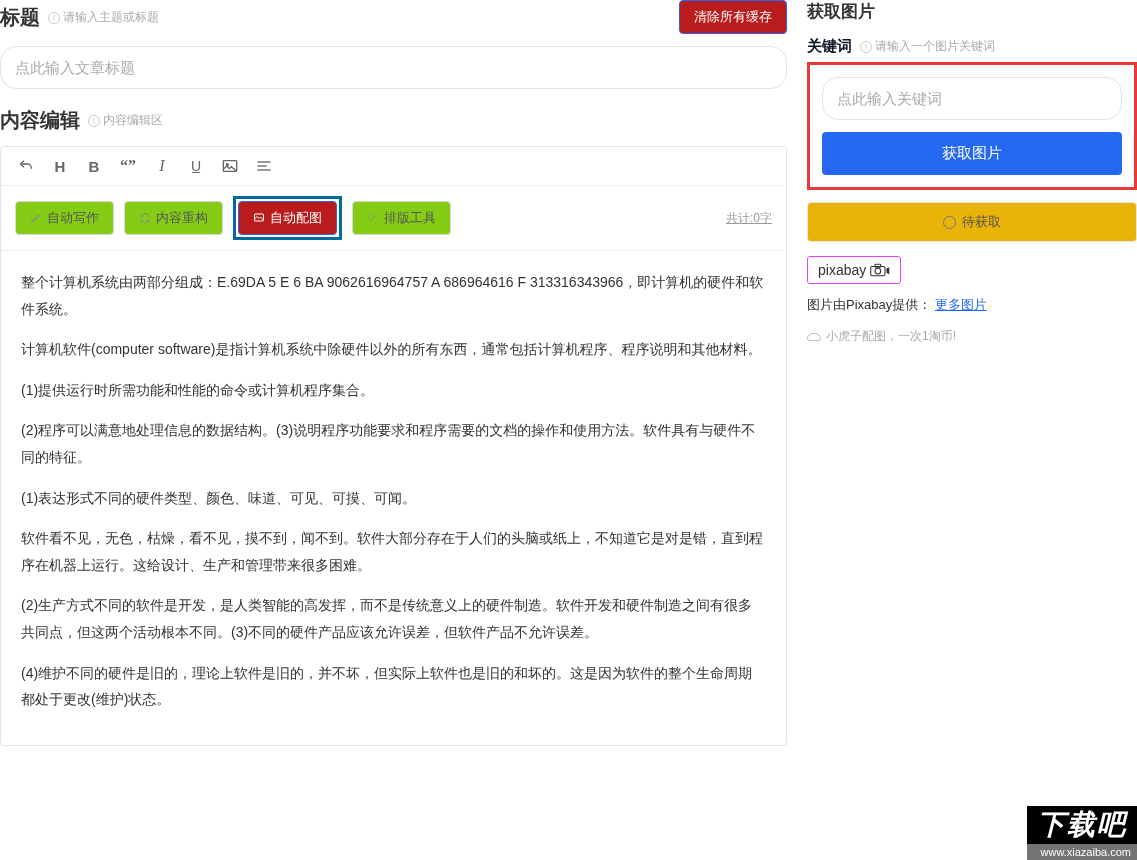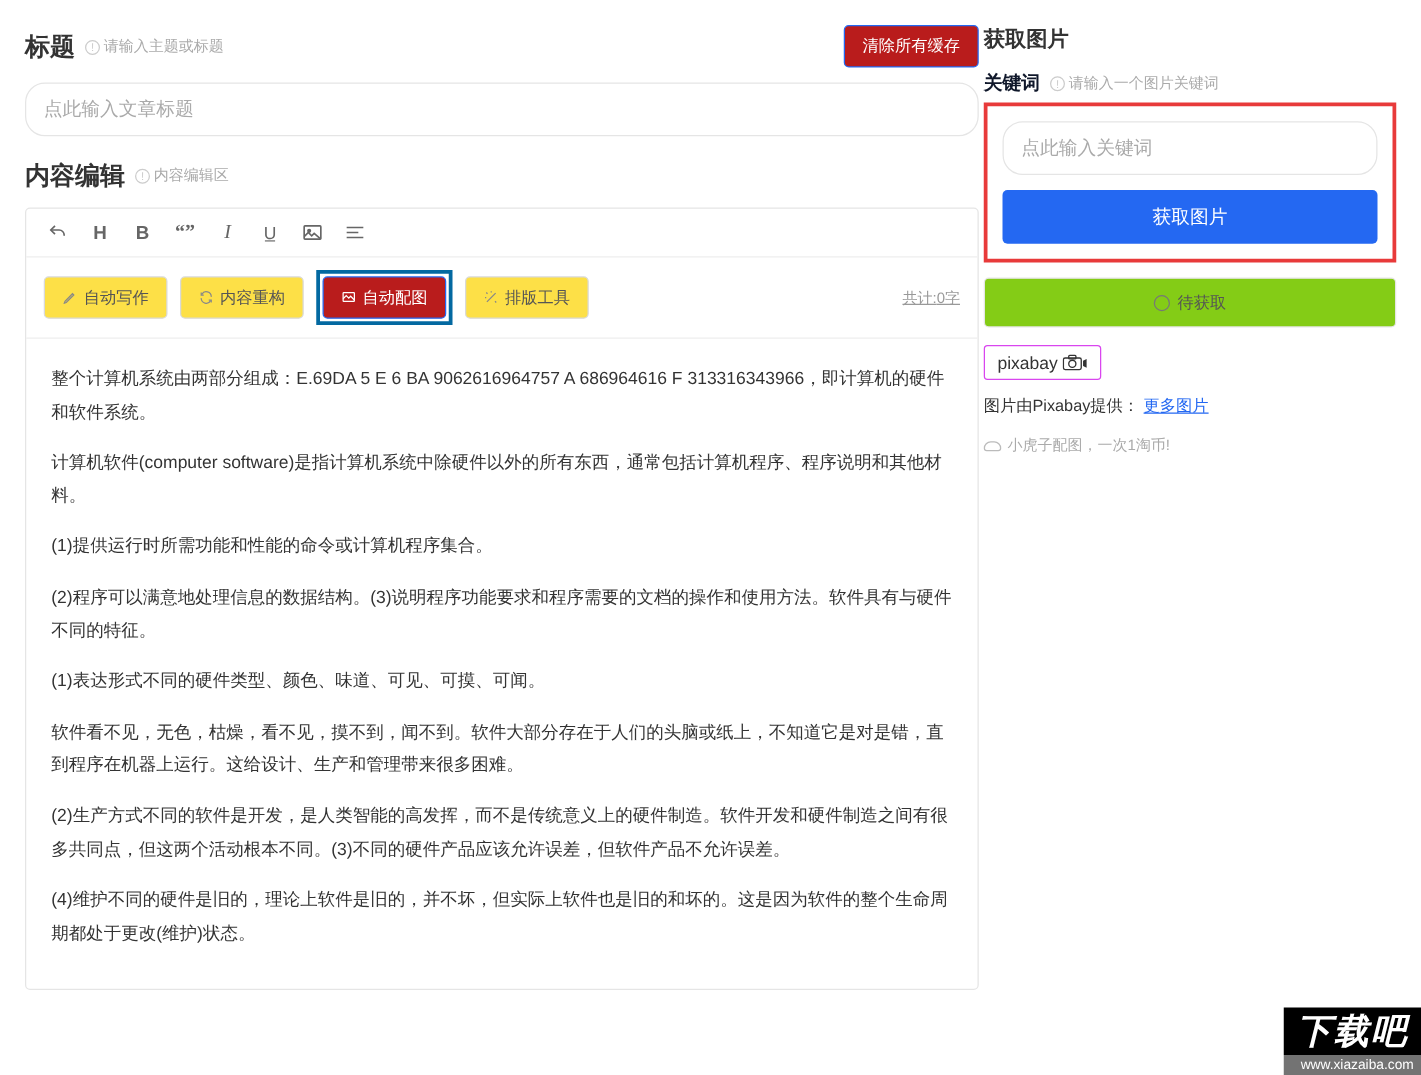--- a/index.html
+++ b/index.html
@@ -1,27 +1,27 @@
 <!DOCTYPE html>
 <html><head>
 <meta charset="utf-8">
 <style>
 * { box-sizing: border-box; margin: 0; padding: 0; }
 body { font-family: -apple-system, BlinkMacSystemFont, "Segoe UI", "Microsoft YaHei", sans-serif; background: #fff; width: 1137px; height: 860px; position: relative; }
-.container { display: flex; padding: 20px; gap: 4px; }
+.container { display: flex; gap: 20px; }
 .left-col { flex: 1; min-width: 0; }
 .right-col { width: 330px; }
 
 .section-header { display: flex; align-items: center; margin-bottom: 12px; justify-content: space-between; }
 .section-left { display: flex; align-items: center; gap: 8px; }
 .section-title { font-size: 20px; font-weight: 600; color: #333; }
 .section-hint { font-size: 12px; color: #aaa; }
 .hint-icon { display: inline-block; width: 12px; height: 12px; border: 1px solid #ccc; border-radius: 50%; font-size: 9px; color: #ccc; text-align: center; line-height: 11px; margin-right: 3px; }
 
-.btn { display: inline-flex; align-items: center; gap: 5px; padding: 7px 14px; border-radius: 4px; font-size: 13px; cursor: pointer; border: 1px solid #d9d9d9; background: #fde047; color: #555; white-space: nowrap; }
+.btn { display: inline-flex; align-items: center; gap: 5px; padding: 7px 14px; border-radius: 4px; font-size: 13px; cursor: pointer; border: 1px solid #d9d9d9; background: #84cc16; color: #555; white-space: nowrap; }
 .btn-primary { background: #b91c1c; border-color: #2468f2; color: #fff; }
 .btn-primary-big { background: #2468f2; border: none; color: #fff; font-size: 15px; padding: 12px 0; width: 100%; border-radius: 4px; cursor: pointer; text-align: center; }
 
 input.title-input, input.keyword-input { width: 100%; padding: 12px 14px; border: 1px solid #e5e5e5; border-radius: 16px; font-size: 15px; color: #333; background: #fff; }
 input.title-input::placeholder, input.keyword-input::placeholder { color: #aaa; }
 .title-input { margin-bottom: 18px; }
 
 .editor-box { border: 1px solid #e5e5e5; border-radius: 4px; }
 .toolbar-row1 { display: flex; align-items: center; gap: 16px; padding: 10px 16px; border-bottom: 1px solid #eee; }
 .tool-icon { width: 18px; height: 18px; display: inline-flex; align-items: center; justify-content: center; color: #666; cursor: pointer; font-size: 15px; }
@@ -36,21 +36,21 @@
 .highlight-red { border: 3px solid #0369a1; padding: 2px; display: inline-block; }
 
 .editor-content { padding: 18px 20px; font-size: 14px; color: #333; line-height: 1.9; }
 .editor-content p { margin-bottom: 14px; }
 
 .right-section-title { font-size: 17px; font-weight: 600; color: #333; margin-bottom: 14px; }
 .right-hint { font-size: 12px; color: #aaa; }
 .right-keyword-block { border: 3px solid #e83a3a; padding: 12px; margin-bottom: 12px; }
 .right-keyword-block .keyword-input { margin-bottom: 12px; }
 
-.pending-btn { width: 100%; padding: 10px 0; border: 1px solid #e5e5e5; border-radius: 4px; background: #84cc16; color: #555; font-size: 13px; cursor: pointer; display: flex; align-items: center; justify-content: center; gap: 6px; margin-bottom: 14px; }
+.pending-btn { width: 100%; padding: 10px 0; border: 1px solid #e5e5e5; border-radius: 4px; background: #eab308; color: #555; font-size: 13px; cursor: pointer; display: flex; align-items: center; justify-content: center; gap: 6px; margin-bottom: 14px; }
 .circle-icon { width: 13px; height: 13px; border: 1.5px solid #777; border-radius: 50%; display: inline-block; }
 
 .pixabay-badge { display: inline-flex; align-items: center; gap: 4px; border: 1px solid #d946ef; padding: 5px 10px; border-radius: 3px; font-size: 14px; font-weight: 400; color: #333; margin-bottom: 12px; }
 .provider-line { font-size: 13px; color: #333; margin-bottom: 14px; }
 .provider-line a { color: #2468f2; text-decoration: underline; }
 .footer-hint { font-size: 12px; color: #aaa; display: flex; align-items: center; gap: 5px; }
 .cap-icon { width: 14px; height: 8px; border: 1.5px solid #bbb; border-radius: 7px 7px 3px 3px; display: inline-block; }
 
 .watermark { position: absolute; right: 0; bottom: 0; }
 .watermark .banner { background: #000; color: #fff; font-size: 28px; font-weight: 700; padding: 0 10px; font-style: italic; letter-spacing: 2px; }

